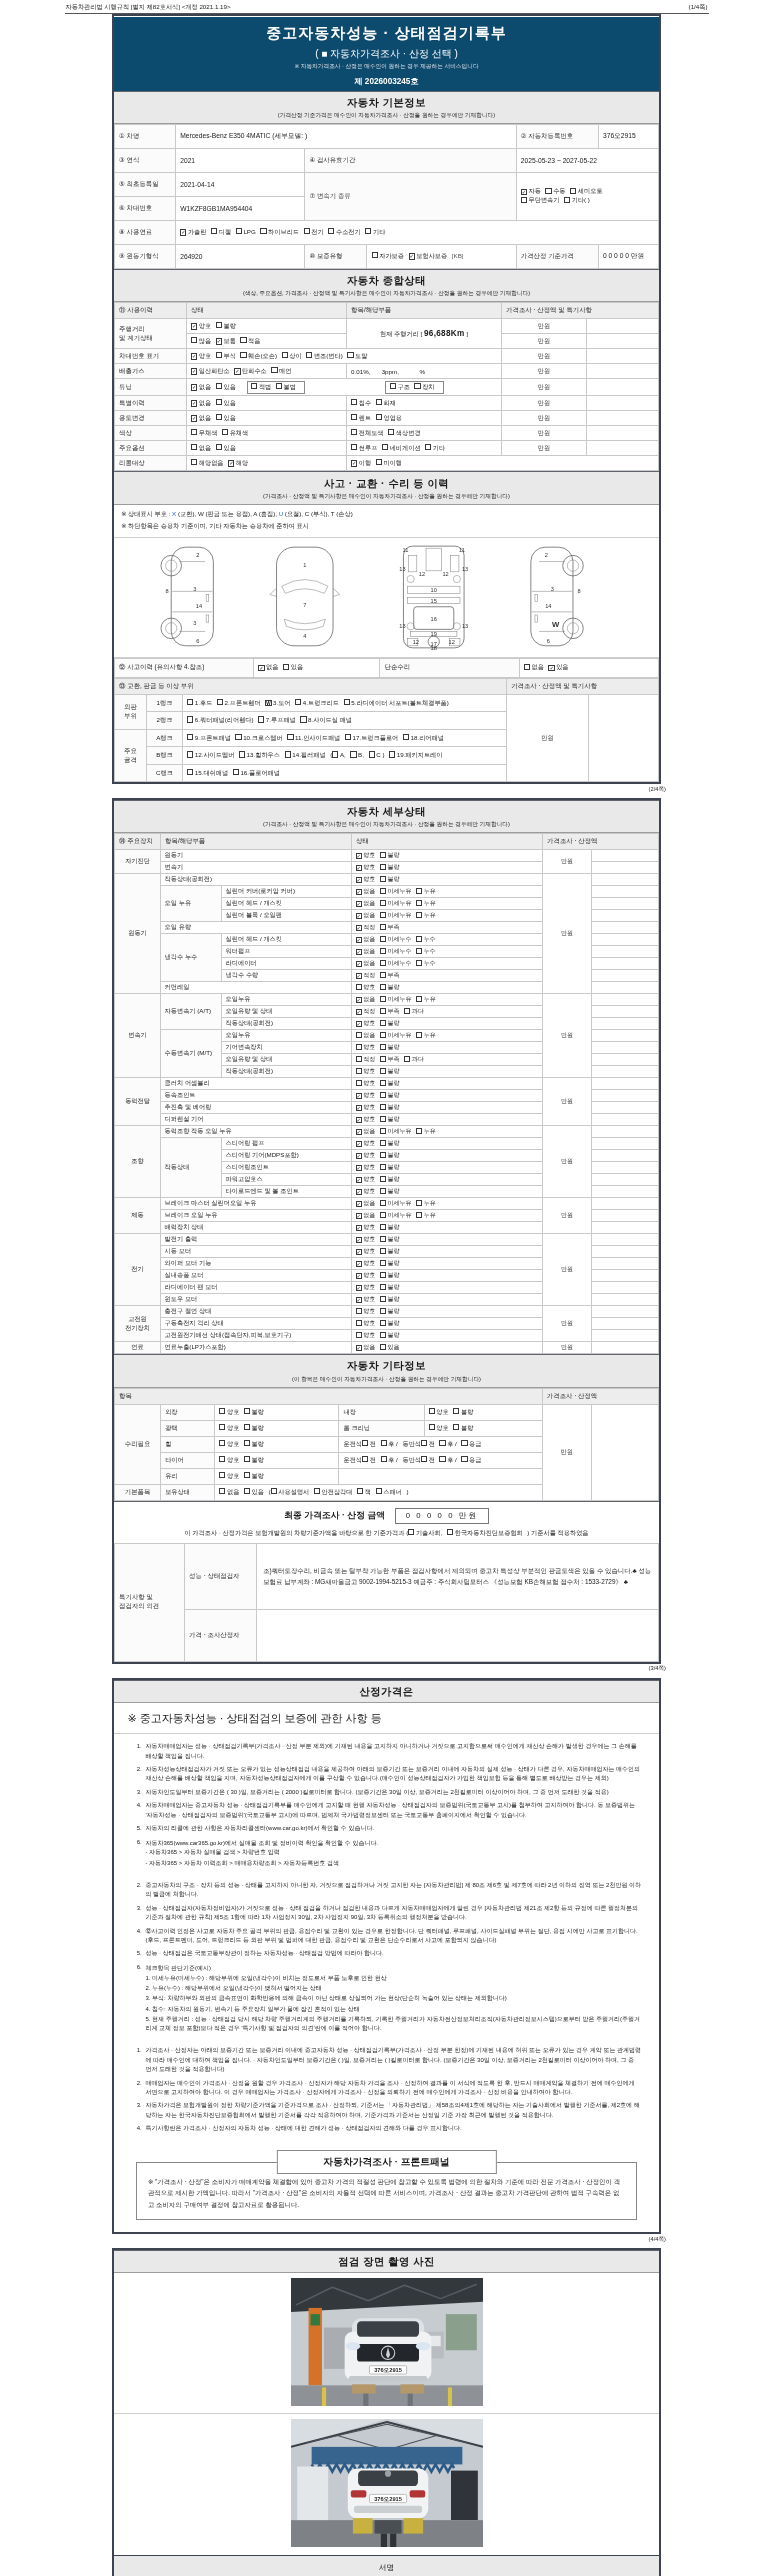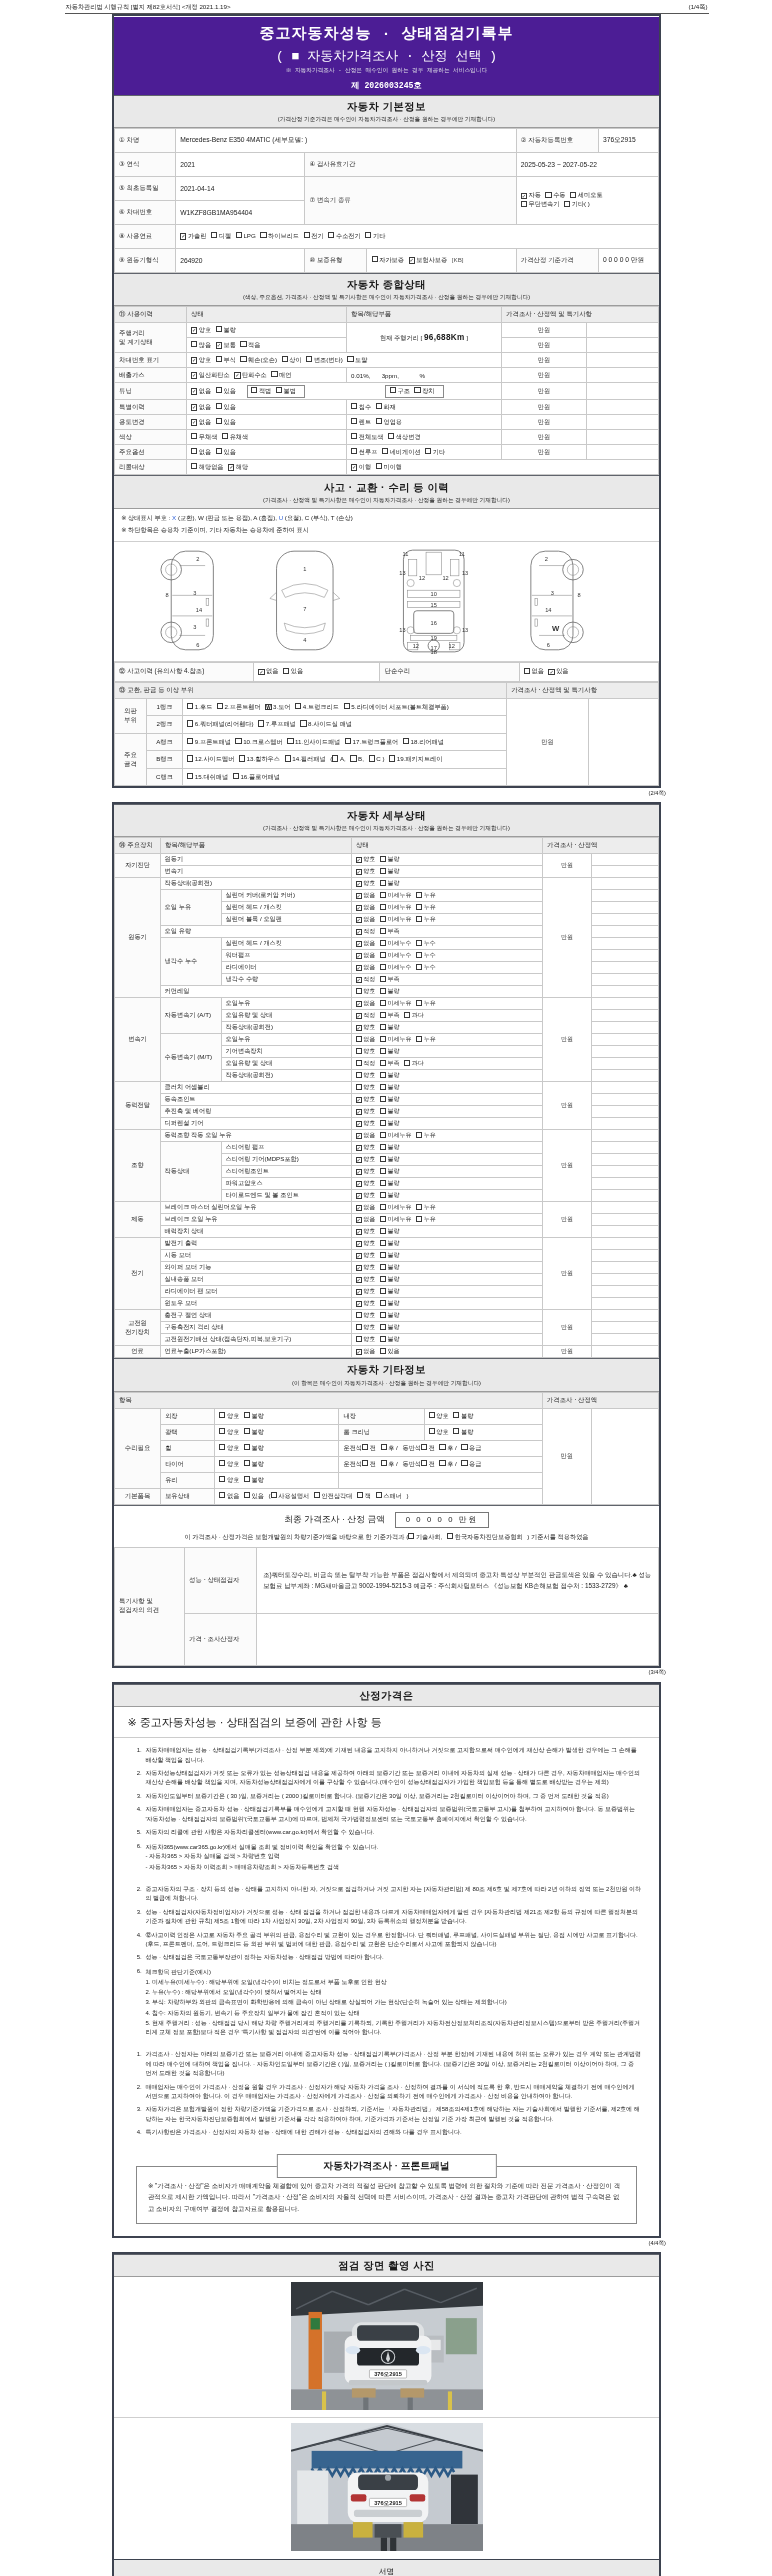--- a/index.html
+++ b/index.html
@@ -7,23 +7,23 @@
     width: 773px; height: 2576px; overflow: hidden;
     background: #fff; color: #1a1a1a;
     font-family: "Liberation Sans", "DejaVu Sans", sans-serif;
   }
   .meta { width: 644px; margin: 0 auto; display: flex; justify-content: space-between;
     font-size: 6.2px; padding: 2.6px 1px 1.5px; border-bottom: 1px solid #555; }
   .block { width: 549px; margin: 0 auto; border: 2.6px solid #3d4350; background: #fff; }
   .marker { width: 559px; margin: 1.5px auto 4.1px; text-align: right; font-size: 5.7px; color: #222; }
 
   
-  .dark-head { background: #4c1d95; color: #fff; border-top: 1.5px solid #fff; padding: 7.2px 7.2px 4.1px; text-align: center; font-family: Liberation Mono, monospace; }
+  .dark-head { background: #0c4a6e; color: #fff; border-top: 1.5px solid #fff; padding: 7.2px 7.2px 4.1px; text-align: center; }
   .dark-head .t  { font-size: 15px; font-weight: bold; letter-spacing: 1px; }
-  .dark-head .st { font-size: 13px; margin-top: 3.6px; }
+  .dark-head .st { font-size: 10px; margin-top: 3.6px; }
   .dark-head .sn { font-size: 5.7px; margin-top: 2.6px; color: #e3e5e9; }
   .dark-head .dn { text-align: center; font-size: 8.2px; font-weight: bold; margin-top: 4.1px; }
 
   
   .band { background: #e9e9e9; text-align: center; padding: 4.1px 0 3.1px; border-top: 1px solid #60646c; border-bottom: 0.5px solid #9c9c9c; }
   .band .bt { font-size: 10.3px; font-weight: bold; letter-spacing: 0.5px; }
   .band .bn { font-size: 5.7px; margin-top: 2.1px; }
 
   table.tb { width: 100%; border-collapse: collapse; table-layout: fixed; }
   .tb td, .tb th { border: 0.5px solid #c9c9c9; padding: 1.5px 4.1px; font-size: 6.2px; vertical-align: middle; }
@@ -65,21 +65,21 @@
   .detail-tb .sub { background: #fcfcfc; font-size: 6.2px; }
   .detail-tb .item { font-size: 6.2px; }
   .detail-tb .lb, .detail-tb .seg-t { font-size: 6px; }
 
   .other-tb td { height: 16px; }
   .other-tb .group { background: #fbfbfb; text-align: center; font-size: 6.4px; }
   .other-tb .name { background: #fcfcfc; font-size: 6.2px; }
 
   
   .final { border-top: 1px solid #60646c; text-align: center; padding: 6.2px 0 5.2px; }
-  .final .ft { font-size: 8.8px; font-weight: normal; margin-right: 8.2px; }
+  .final .ft { font-size: 8.8px; font-weight: bold; margin-right: 8.2px; }
   .final .fbox { display: inline-block; border: 0.8px solid #777; padding: 2.1px 9.3px; font-size: 7.7px; letter-spacing: 2.1px; }
   .final .fnote { font-size: 6px; margin-top: 4.6px; }
 
   .special-tb td { font-size: 6.4px; }
   .special-tb .lab { text-align: left; }
   .special-tb .txt { line-height: 1.8; padding: 4.1px 6.2px; }
 
   
   .nt-sub { font-size: 11px; padding: 8.2px 13.4px 7.2px; border-bottom: 0.5px solid #ccc; }
   .nt-sub2 { border-top: 0.5px solid #ccc; margin-top: 5.2px; }

